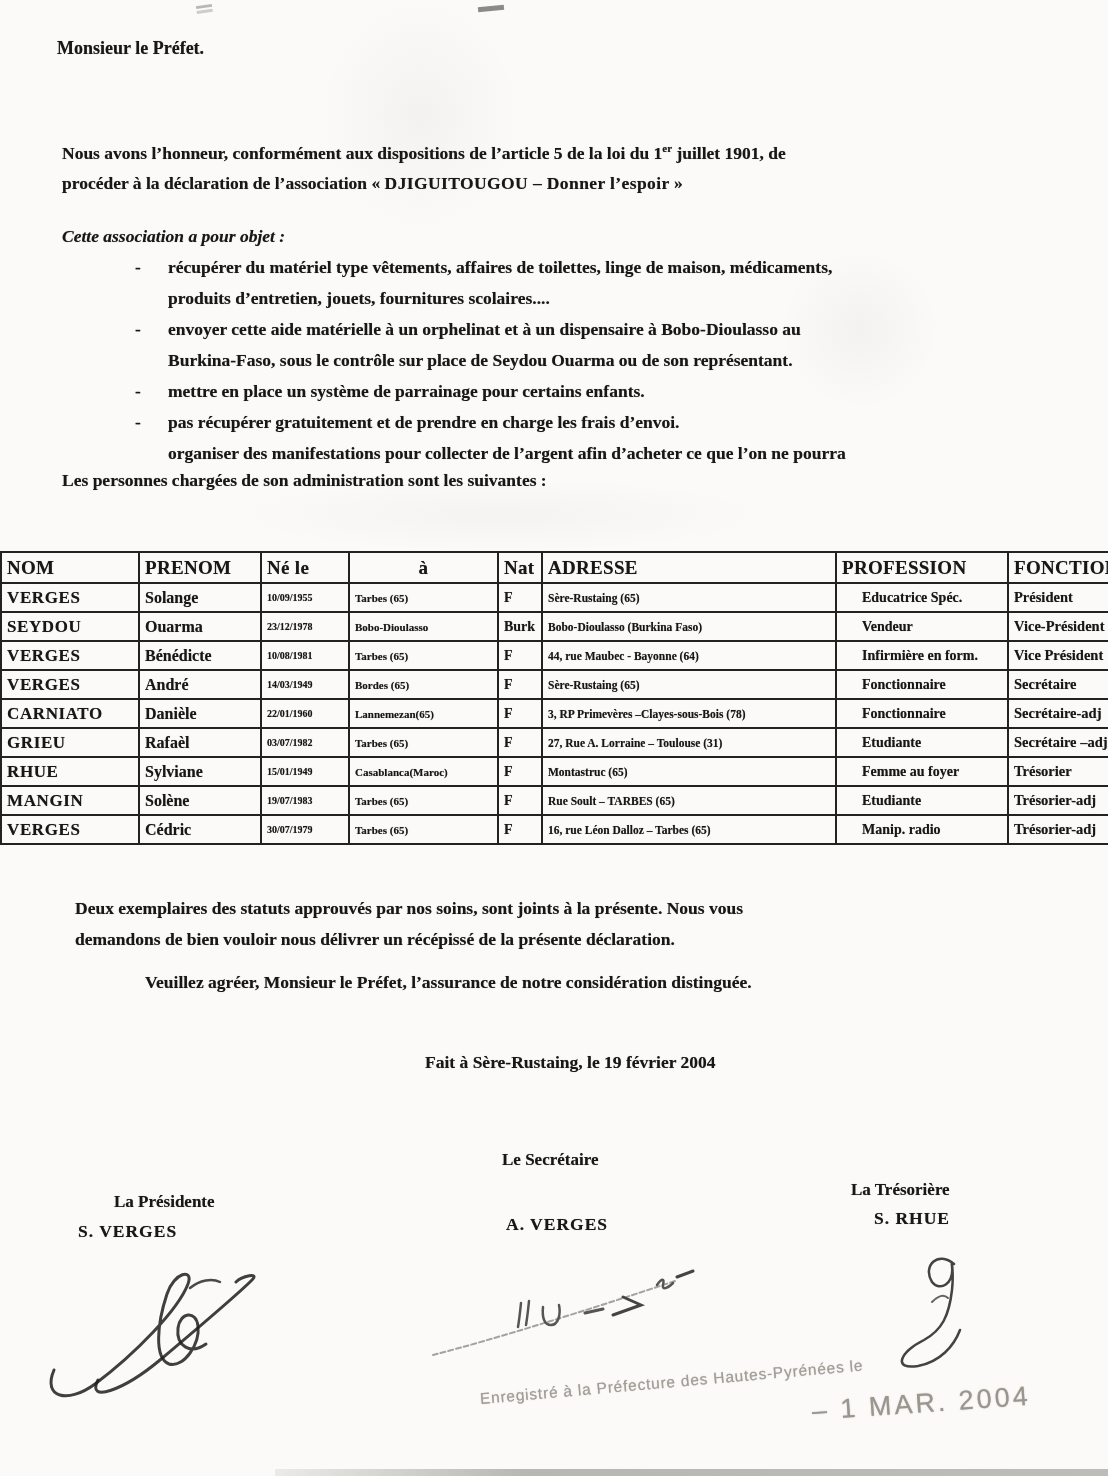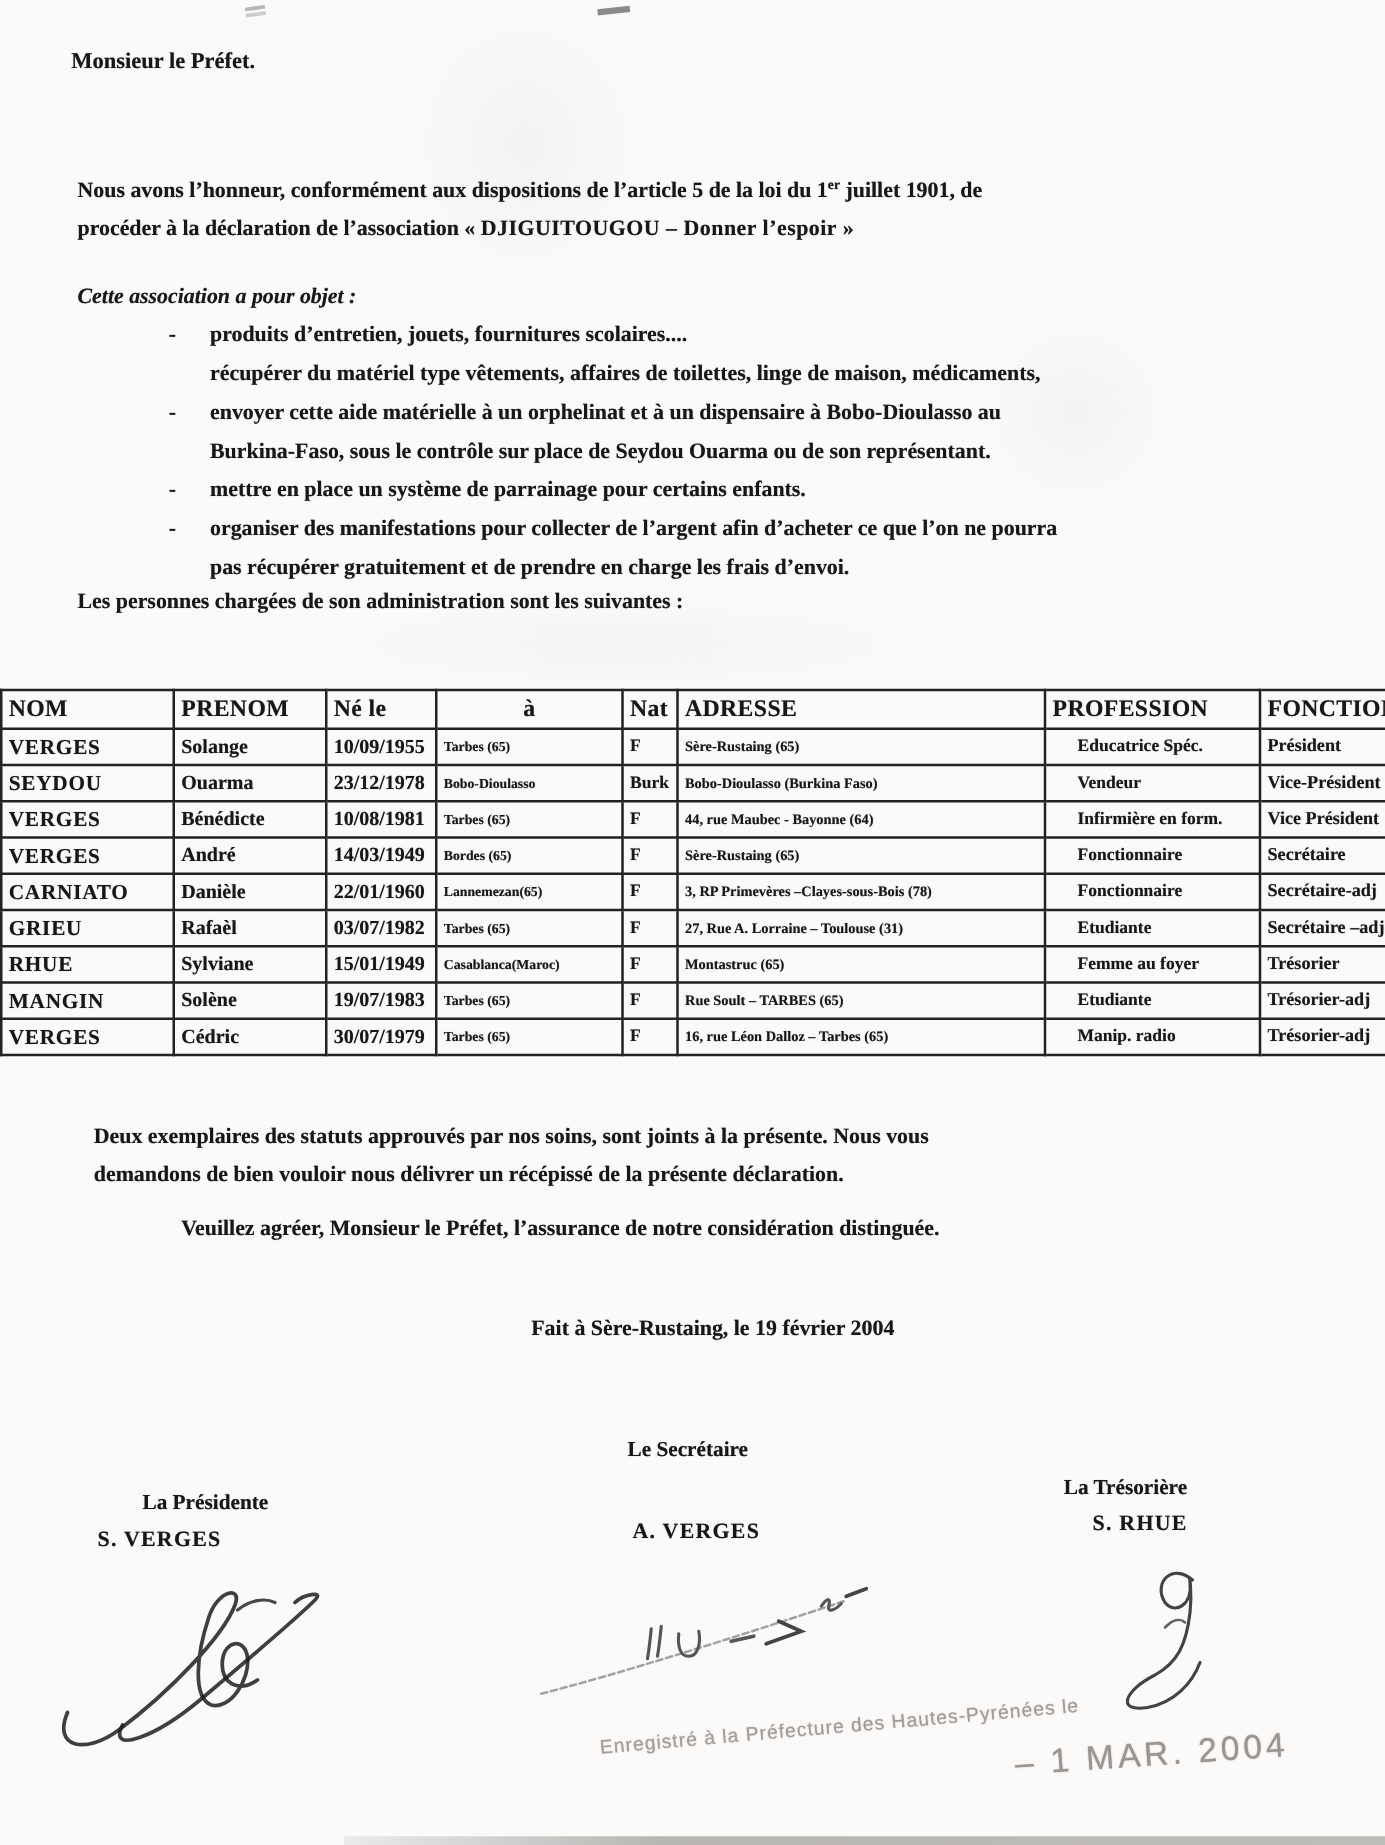--- a/index.html
+++ b/index.html
@@ -33,21 +33,21 @@
   .admin-table th:nth-child(2),.admin-table td:nth-child(2){width:110px;}
   .admin-table th:nth-child(3),.admin-table td:nth-child(3){width:76px;}
   .admin-table th:nth-child(4),.admin-table td:nth-child(4){width:137px;}
   .admin-table th:nth-child(5),.admin-table td:nth-child(5){width:32px;}
   .admin-table th:nth-child(6),.admin-table td:nth-child(6){width:282px;}
   .admin-table th:nth-child(7),.admin-table td:nth-child(7){width:160px;}
   .admin-table th:nth-child(8),.admin-table td:nth-child(8){width:160px;}
   .admin-table th:nth-child(4){text-align:center;}
   .admin-table td.c0{font-size:17px;letter-spacing:.6px;margin-top:15px;}
   .admin-table td.c1{font-size:16px;}
-  .admin-table td.c2{font-size:16px;}
+  .admin-table td.c2{font-size:10px;}
   .admin-table td.c3{font-size:11px;}
   .admin-table td.c4{font-size:14px;}
   .admin-table td.c5{font-size:11.5px;}
   .admin-table td.c6{font-size:14px;padding-left:25px;}
   .admin-table td.c7{font-size:14.5px;}
 
   .closing-p1{left:75px;top:893px;font-size:17.5px;line-height:31px;}
   .closing-p2{left:145px;top:972px;font-size:17.5px;}
   .dateline{left:425px;top:1052px;font-size:17.5px;}
 
@@ -87,36 +87,36 @@
 
   <div class="txt intro">
     <div><span>Nous avons l’honneur, conformément aux dispositions de l’article 5 de la loi du 1</span><sup>er</sup><span> juillet 1901, de</span></div>
     <div><span>procéder à la déclaration de l’association « </span><span class="bold-name">DJIGUITOUGOU – Donner l’espoir »</span></div>
   </div>
 
   <div class="txt objet-heading">Cette association a pour objet :</div>
   <ul class="objet-list">
     <li>
       <span class="dash">-</span>
+      <div>récupérer du matériel type vêtements, affaires de toilettes, linge de maison, médicaments,</div>
       <div>produits d’entretien, jouets, fournitures scolaires....</div>
-      <div>récupérer du matériel type vêtements, affaires de toilettes, linge de maison, médicaments,</div>
     </li>
     <li>
       <span class="dash">-</span>
       <div>envoyer cette aide matérielle à un orphelinat et à un dispensaire à Bobo-Dioulasso au</div>
       <div>Burkina-Faso, sous le contrôle sur place de Seydou Ouarma ou de son représentant.</div>
     </li>
     <li>
       <span class="dash">-</span>
       <div>mettre en place un système de parrainage pour certains enfants.</div>
     </li>
     <li>
       <span class="dash">-</span>
+      <div>pas récupérer gratuitement et de prendre en charge les frais d’envoi.</div>
       <div>organiser des manifestations pour collecter de l’argent afin d’acheter ce que l’on ne pourra</div>
-      <div>pas récupérer gratuitement et de prendre en charge les frais d’envoi.</div>
     </li>
   </ul>
 
   <div class="txt admin-intro">Les personnes chargées de son administration sont les suivantes :</div>
 
   <table class="admin-table">
     <thead>
         <tr>
           <th>NOM</th>
           <th>PRENOM</th>

